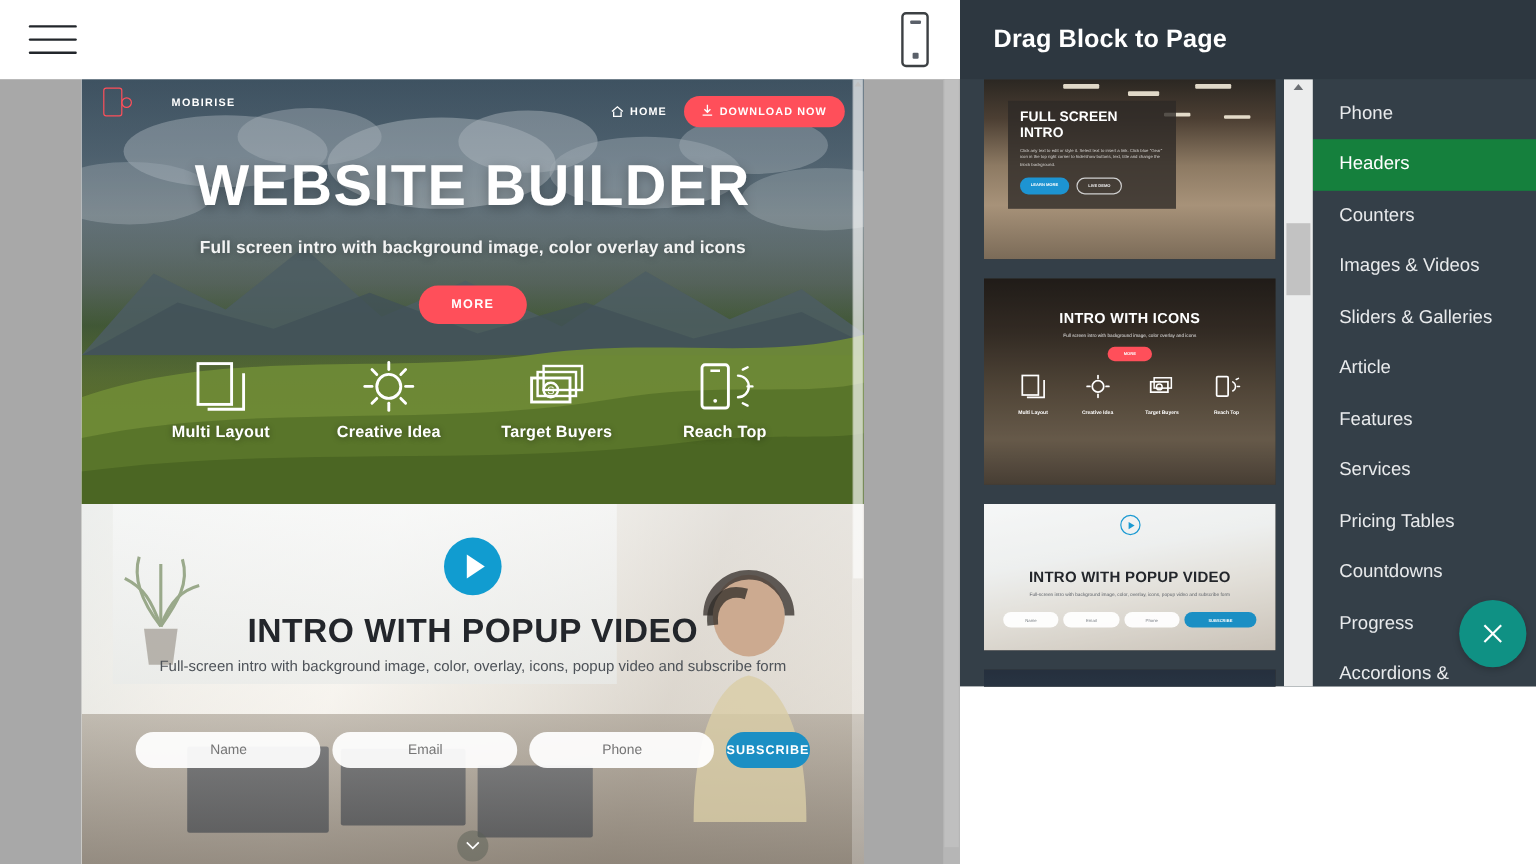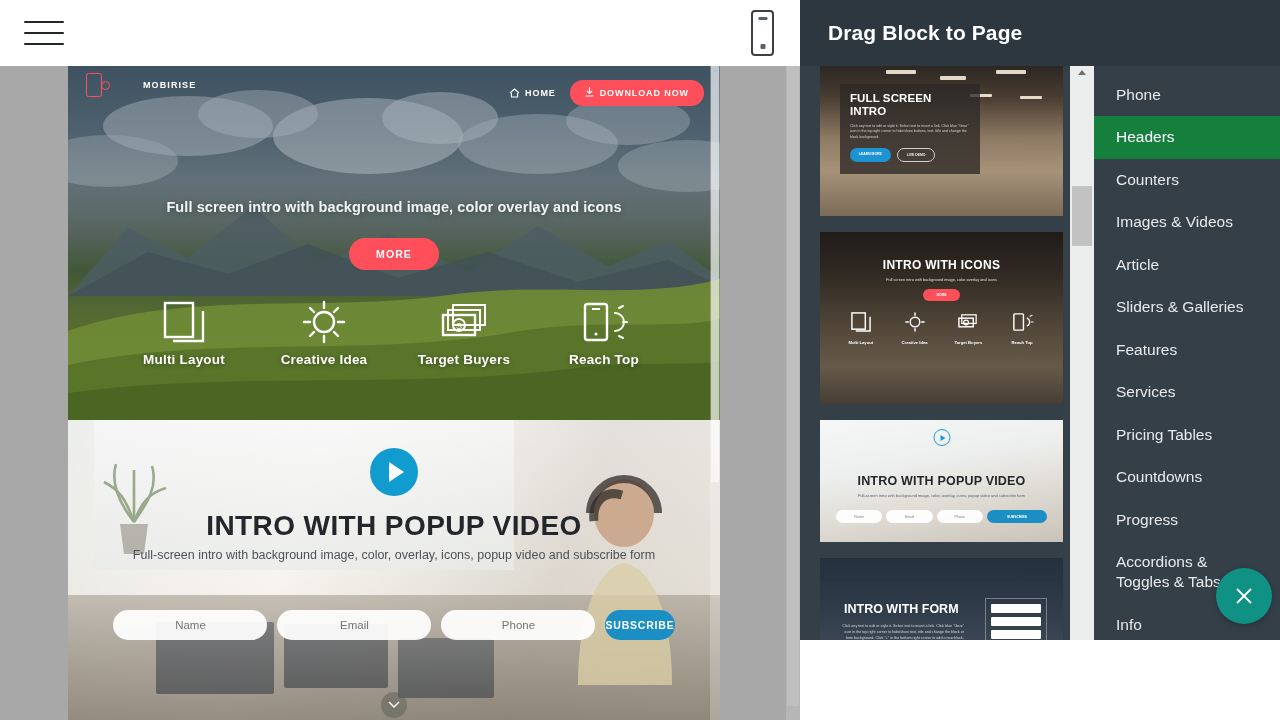--- a/index.html
+++ b/index.html
@@ -115,21 +115,21 @@
   
   .canvas-scroll { position:absolute; right:0; top:0; width:14px; height:654px; background:#b6b6b6; }
   .canvas-scroll .thumb { position:absolute; top:0; left:1px; width:12px; height:640px;
     background:#bfbfbf; }
   .frame-scroll { position:absolute; right:0; top:0; width:10px; height:654px; background: rgba(255,255,255,.25); }
   .frame-scroll .thumb { position:absolute; top:0; left:1px; width:8px; height:416px; background: rgba(255,255,255,.58); }
   .frame-scroll .arrow { position:absolute; top:2px; left:2px; width:0;height:0;
     border-left:3px solid transparent;border-right:3px solid transparent;border-bottom:4px solid #6d6d6d;}
 
   
-  .panel { width:480px; height:640px; background:#343f48; position:relative; display:flex; flex-direction:column; }
+  .panel { width:480px; height:572px; background:#343f48; position:relative; display:flex; flex-direction:column; }
   .panel-head { height:66px; display:flex; align-items:center; padding-left:28px; background:#2d3740; }
   .panel-head h1 { color:#fff; font-size:21px; font-weight:600; letter-spacing:.1px; }
   .panel-body { flex:1; display:flex; position:relative; overflow:hidden; }
 
   .blocks { width:270px; position:relative; padding:0 0 0 20px; }
   .blk { width:243px; margin-bottom:16px; position:relative; overflow:hidden; cursor:pointer; background:#333; }
 
   .blk-scroll { width:24px; position:relative; background:#eceded; }
   .blk-scroll .up { position:absolute; top:4px; left:50%; transform:translateX(-50%);
     width:0;height:0;border-left:4px solid transparent;border-right:4px solid transparent;border-bottom:5px solid #6b6f73; }
@@ -253,20 +253,21 @@
                 <span>
                   <svg width="9" height="10" viewBox="0 0 9 10">
                       <path d="M4.5 0 L4.5 6 M2 4 L4.5 6.5 L7 4 M0.5 9 L8.5 9" fill="none" stroke="#fff" stroke-width="1.1"></path>
                     </svg>
                 </span>
                 <span>DOWNLOAD NOW</span>
               </button>
             </div>
           </div>
 
+          <div class="hero-title">WEBSITE BUILDER</div>
           <div class="hero-sub">Full screen intro with background image, color overlay and icons</div>
           <button class="hero-more">MORE</button>
 
           <div class="hero-icons">
             <div class="feat">
               <div class="gl">
                 <svg width="46" height="46" viewBox="0 0 46 46">
                     <rect x="4" y="4" width="28" height="34" fill="none" stroke="#fff" stroke-width="2.4"></rect>
                     <polyline points="12,42 42,42 42,12" fill="none" stroke="#fff" stroke-width="2.4"></polyline>
                   </svg>
@@ -491,22 +492,22 @@
       <div class="blk-scroll">
         <div class="up"></div>
         <div class="sthumb"></div>
       </div>
 
       <div class="cats">
         <div class="cat">Phone</div>
         <div class="cat active">Headers</div>
         <div class="cat">Counters</div>
         <div class="cat">Images &amp; Videos</div>
+        <div class="cat">Sliders &amp; Galleries</div>
         <div class="cat">Article</div>
-        <div class="cat">Sliders &amp; Galleries</div>
         <div class="cat">Features</div>
         <div class="cat">Services</div>
         <div class="cat">Pricing Tables</div>
         <div class="cat">Countdowns</div>
         <div class="cat">Progress</div>
         <div class="cat" style="width:150px;">Accordions &amp; Toggles &amp; Tabs</div>
         <div class="cat">Info</div>
       </div>
 
       <div class="fab">

